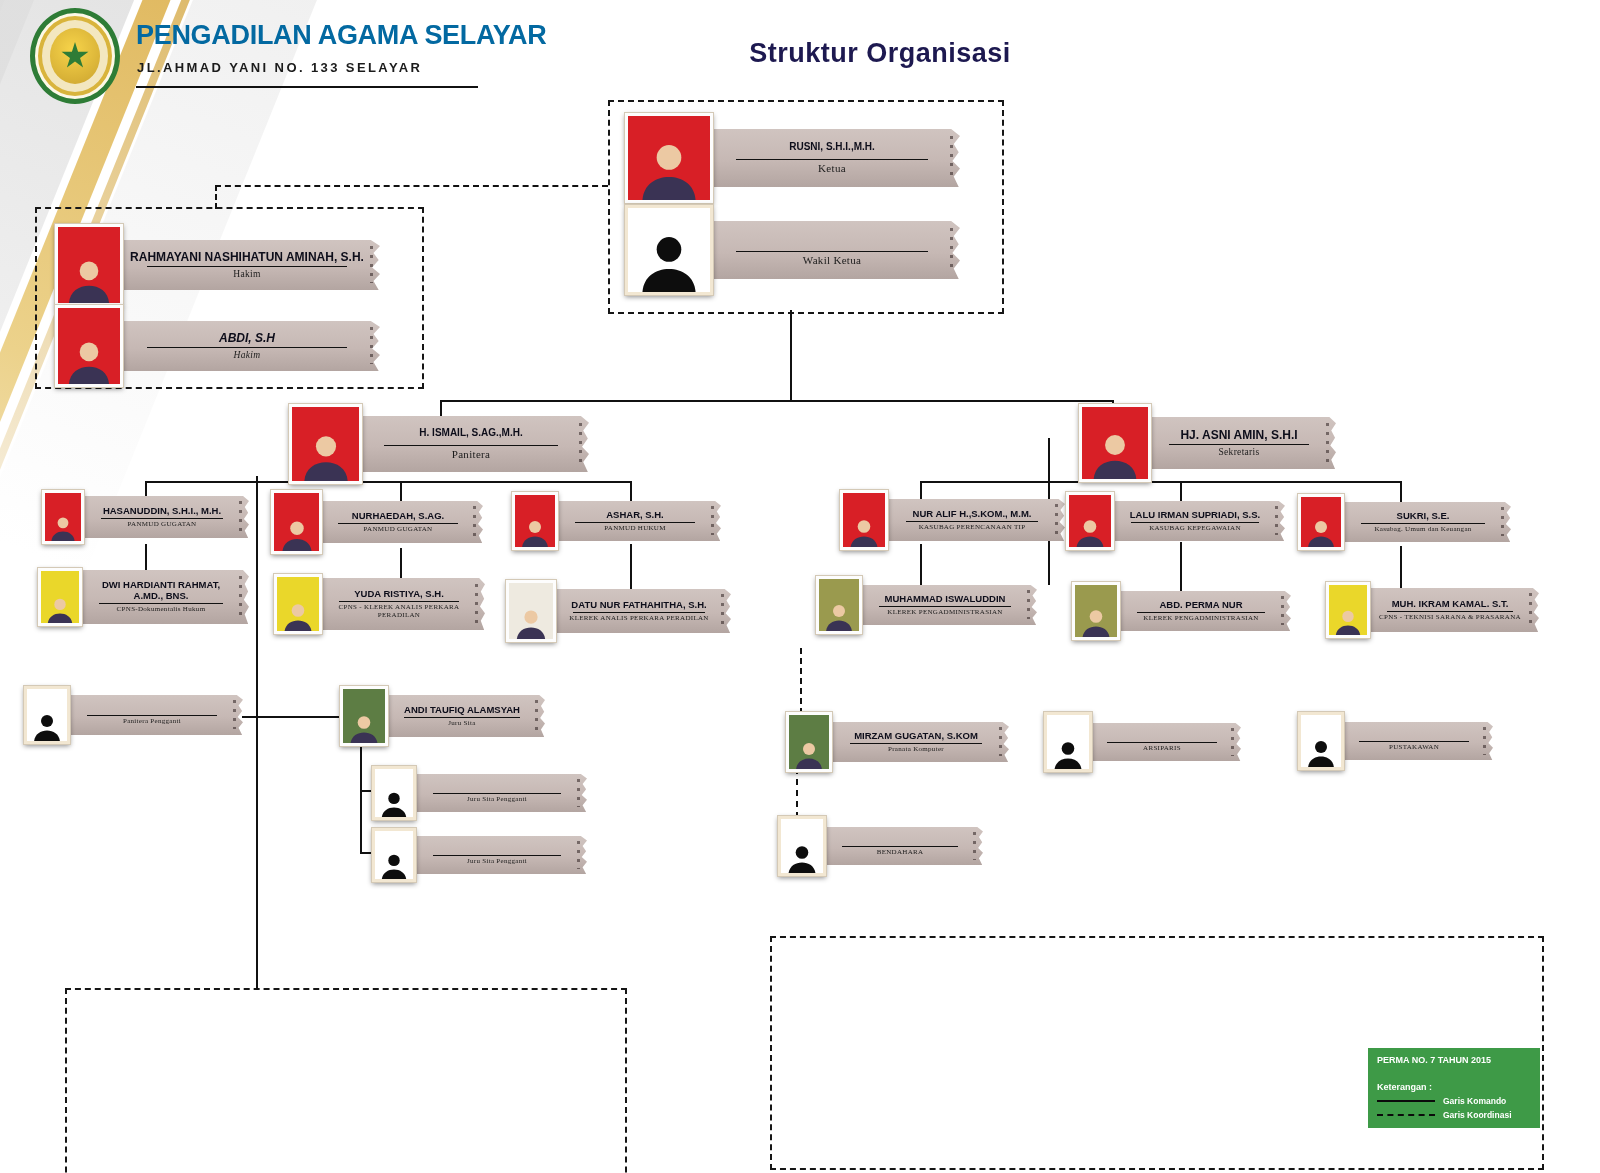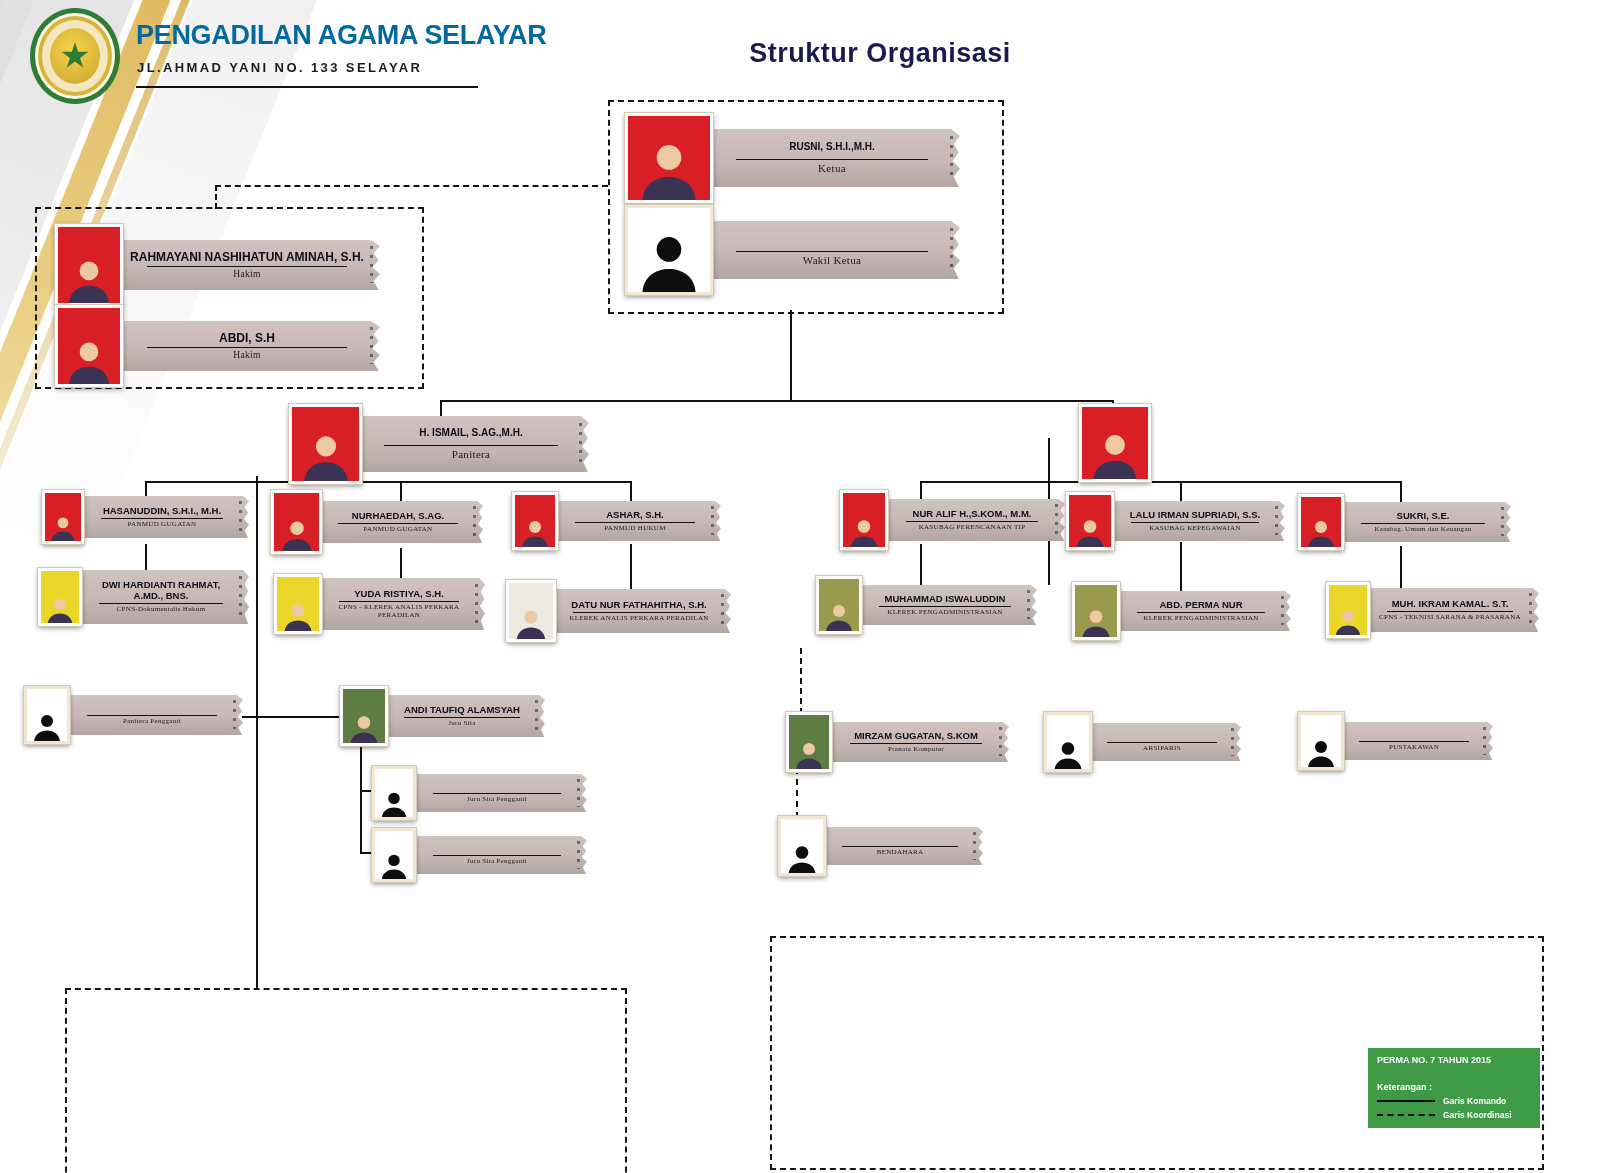--- a/index.html
+++ b/index.html
@@ -167,21 +167,21 @@
           <circle class="head" cx="12" cy="8" r="4.4"></circle>
           <path class="body" d="M2.5 24c0-6 4.5-9 9.5-9s9.5 3 9.5 9z"></path>
         </svg>
       </div>
       <div class="ribbon" style="width: 262px; min-height: 50px;">
         <div class="name">RAHMAYANI NASHIHATUN AMINAH, S.H.</div>
         <div class="rule"></div>
         <div class="title">Hakim</div>
       </div>
     </div>
-      <div class="card size-md" style="left: 55px; top: 305px;">
+      <div class="card size-md" style="left: 55px; top: 305px; font-style: italic;">
       <div class="photo photo-red" style="width: 62px; height: 76px;">
         <svg viewBox="0 0 24 24">
           <circle class="head" cx="12" cy="8" r="4.4"></circle>
           <path class="body" d="M2.5 24c0-6 4.5-9 9.5-9s9.5 3 9.5 9z"></path>
         </svg>
       </div>
       <div class="ribbon" style="width: 262px; min-height: 50px;">
         <div class="name">ABDI, S.H</div>
         <div class="rule"></div>
         <div class="title">Hakim</div>
@@ -199,20 +199,25 @@
         <div class="rule"></div>
         <div class="title">Panitera</div>
       </div>
     </div>
       <div class="card size-md" style="left: 1079px; top: 404px;">
       <div class="photo photo-red" style="width: 66px; height: 72px;">
         <svg viewBox="0 0 24 24">
           <circle class="head" cx="12" cy="8" r="4.4"></circle>
           <path class="body" d="M2.5 24c0-6 4.5-9 9.5-9s9.5 3 9.5 9z"></path>
         </svg>
+      </div>
+      <div class="ribbon" style="width: 190px; min-height: 52px;">
+        <div class="name">HJ. ASNI AMIN, S.H.I</div>
+        <div class="rule"></div>
+        <div class="title">Sekretaris</div>
       </div>
     </div>
       <div class="card size-sm" style="left: 42px; top: 490px;">
       <div class="photo photo-red" style="width: 36px; height: 48px;">
         <svg viewBox="0 0 24 24">
           <circle class="head" cx="12" cy="8" r="4.4"></circle>
           <path class="body" d="M2.5 24c0-6 4.5-9 9.5-9s9.5 3 9.5 9z"></path>
         </svg>
       </div>
       <div class="ribbon" style="width: 170px; min-height: 42px;">

